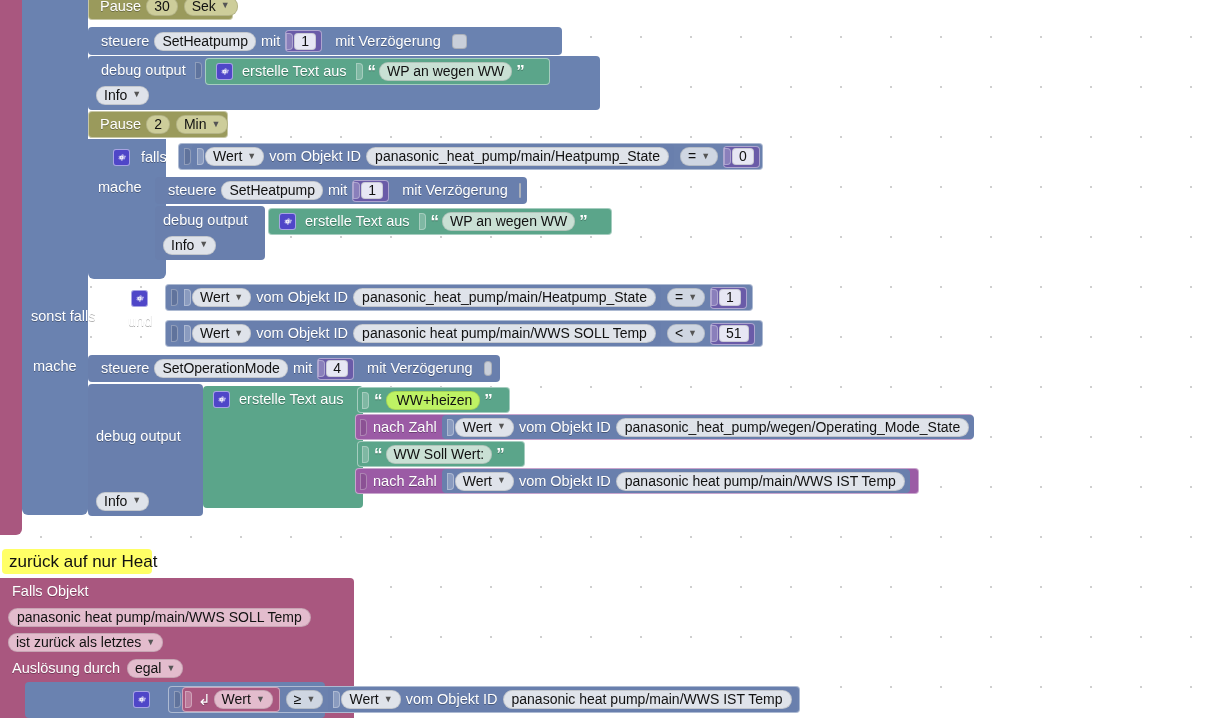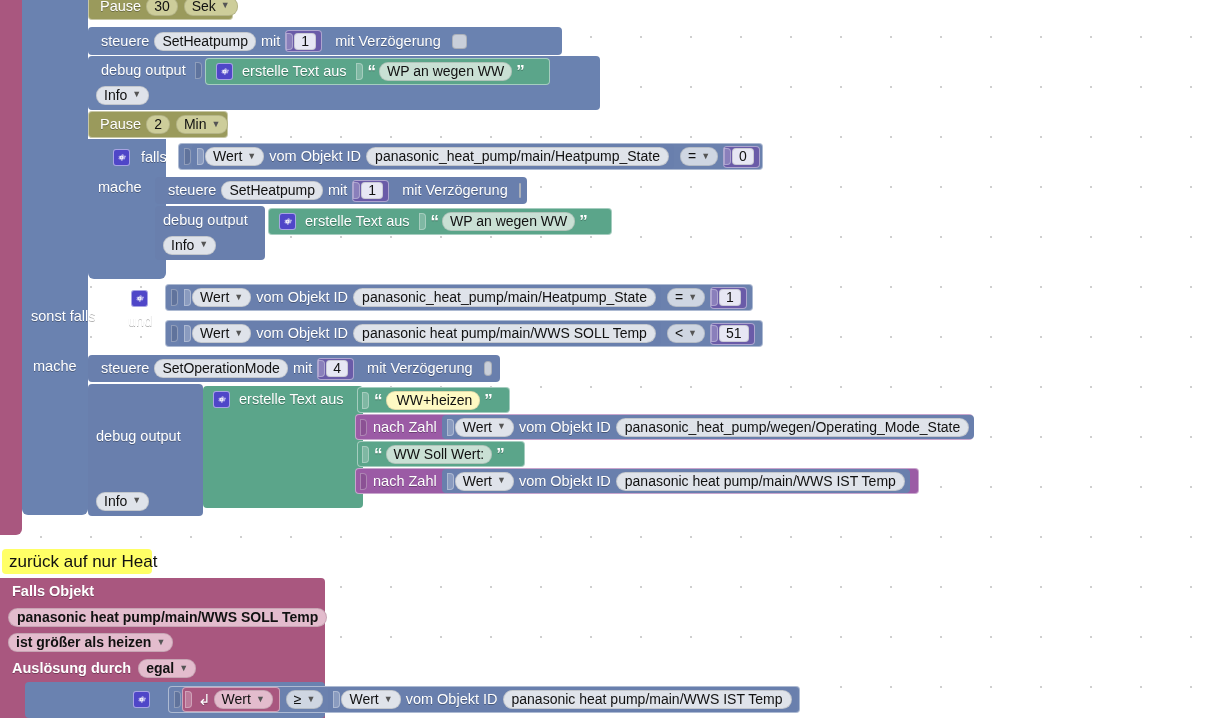--- a/index.html
+++ b/index.html
@@ -312,21 +312,21 @@
             <path d="M20 12l2-1.5-1.6-3-2.3.7-1.6-1-.4-2.4h-3.4l-.4 2.4-1.6 1-2.3-.7L5 10.5 7 12l-2 1.5 1.6 3 2.3-.7 1.6 1 .4 2.4h3.4l.4-2.4 1.6-1 2.3.7 1.6-3z" opacity=".55"></path>
           </svg>
       </span>
       <span class="lbl">erstelle Text aus</span>
     </div>
   </div>
 
   <div class="blk c-green" style="left:357px; top:387px; width:153px; height:26px; padding:0 4px;">
     <span class="plug"></span>
     <span class="quote">“</span>
-    <span class="chip" style="background:#fef9c3;padding-left:10px;">WW+heizen</span>
+    <span class="chip" style="background:#bef264;padding-left:10px;">WW+heizen</span>
     <span class="quote">”</span>
   </div>
 
   <div class="blk c-purple" style="left:355px; top:414px; width:618px; height:26px; padding:0 4px;">
     <span class="plug dark"></span>
     <span class="lbl">nach Zahl</span>
     <span class="blk c-ctrl2 plain" style="position:relative;height:24px;padding:0 5px;display:inline-flex;align-items:center;">
       <span class="plug"></span>
       <span class="chip">
         <span>Wert</span>
@@ -355,30 +355,30 @@
       </span>
       <span class="lbl">vom Objekt ID</span>
       <span class="chip id">panasonic heat pump/main/WWS IST Temp</span>
     </span>
   </div>
 
   <div class="blk c-yellow" style="left:2px; top:549px; width:150px; height:25px; padding:0 7px; border:none;">
     <span style="font-size:17px;">zurück auf nur Heat</span>
   </div>
 
-  <div class="blk c-magenta plain" style="left:0px; top:578px; width:325px; height:140px; display:block; border-radius:0 4px 0 0;font-weight:bold;">
+  <div class="blk c-magenta plain" style="left:0px; top:578px; width:354px; height:140px; display:block; border-radius:0 4px 0 0;">
     <div style="padding:6px 10px 0 12px;">
       <div style="font-size:14.5px;height:20px;">Falls Objekt</div>
     </div>
     <div style="padding:4px 0 0 8px;">
       <span class="chip mag id" style="font-size:14px;">panasonic heat pump/main/WWS SOLL Temp</span>
     </div>
     <div style="padding:6px 0 0 8px;">
       <span class="chip mag">
-        <span>ist größer als heizen</span>
+        <span>ist zurück als letztes</span>
           <span class="caret">▼</span>
       </span>
     </div>
     <div style="padding:7px 0 0 12px;display:flex;align-items:center;">
       <span style="font-size:14.5px;">Auslösung durch</span>
       <span class="chip mag" style="margin-left:7px;">
         <span>egal</span>
           <span class="caret">▼</span>
       </span>
     </div>

